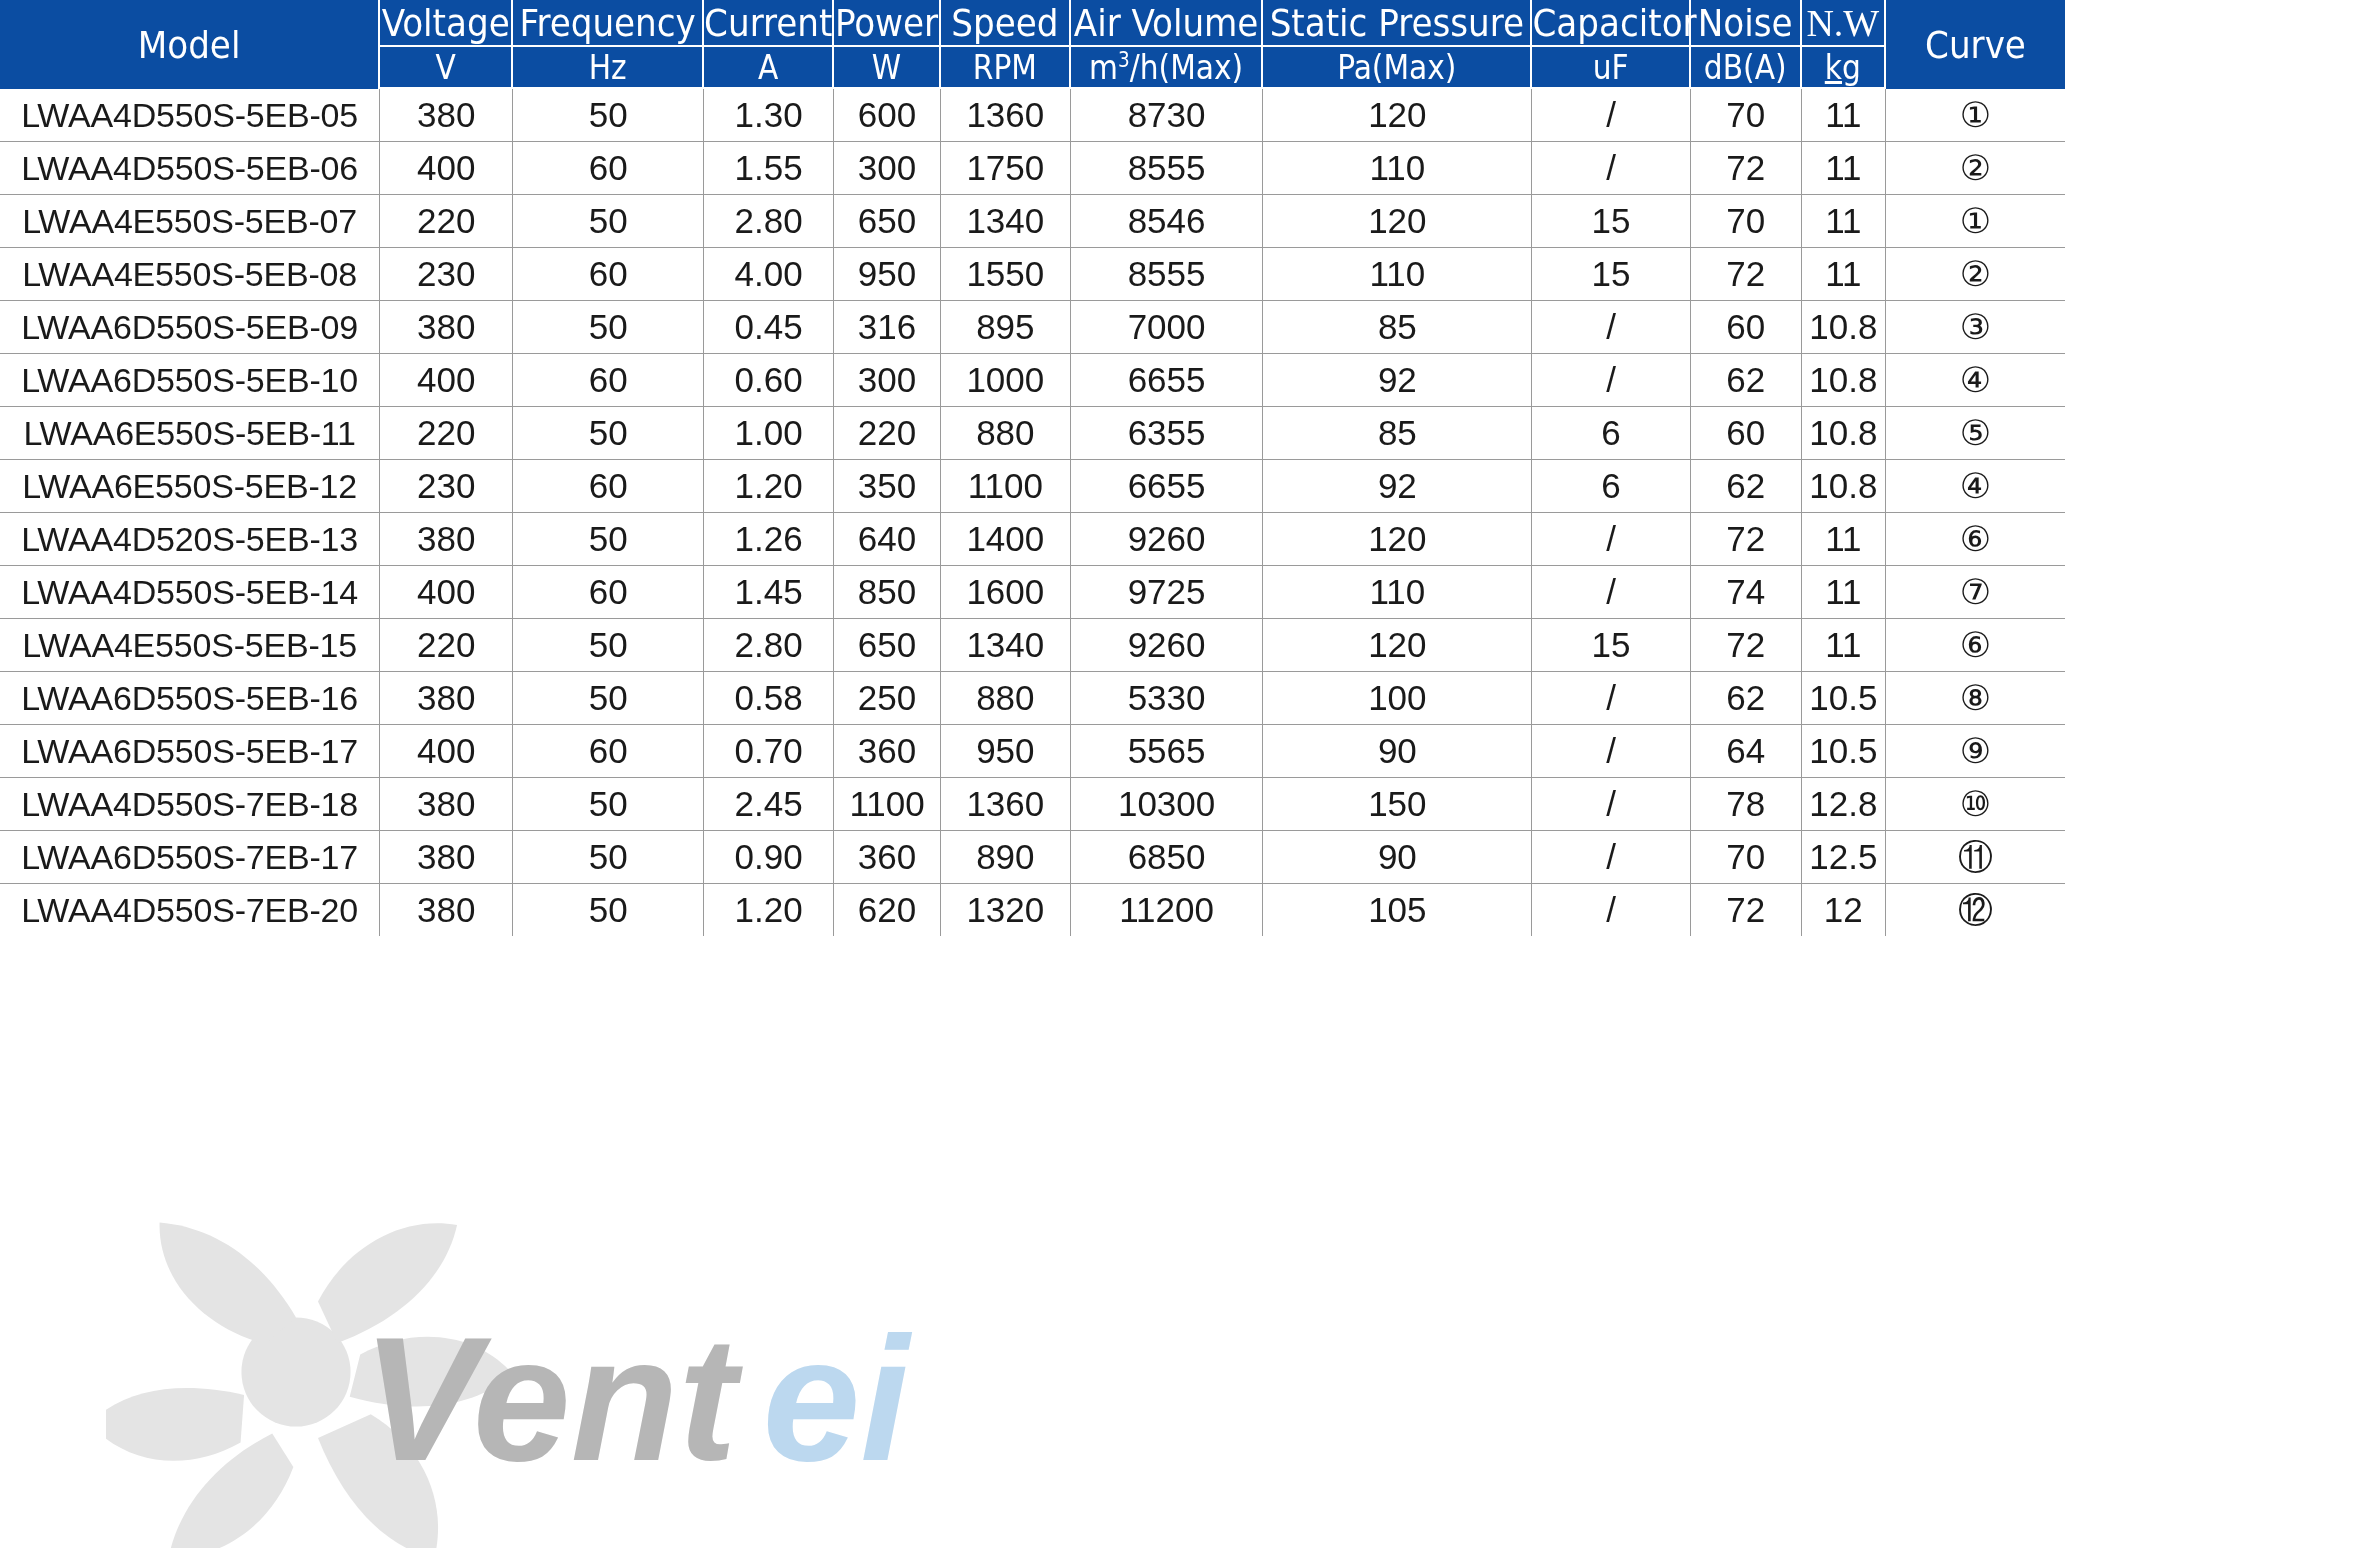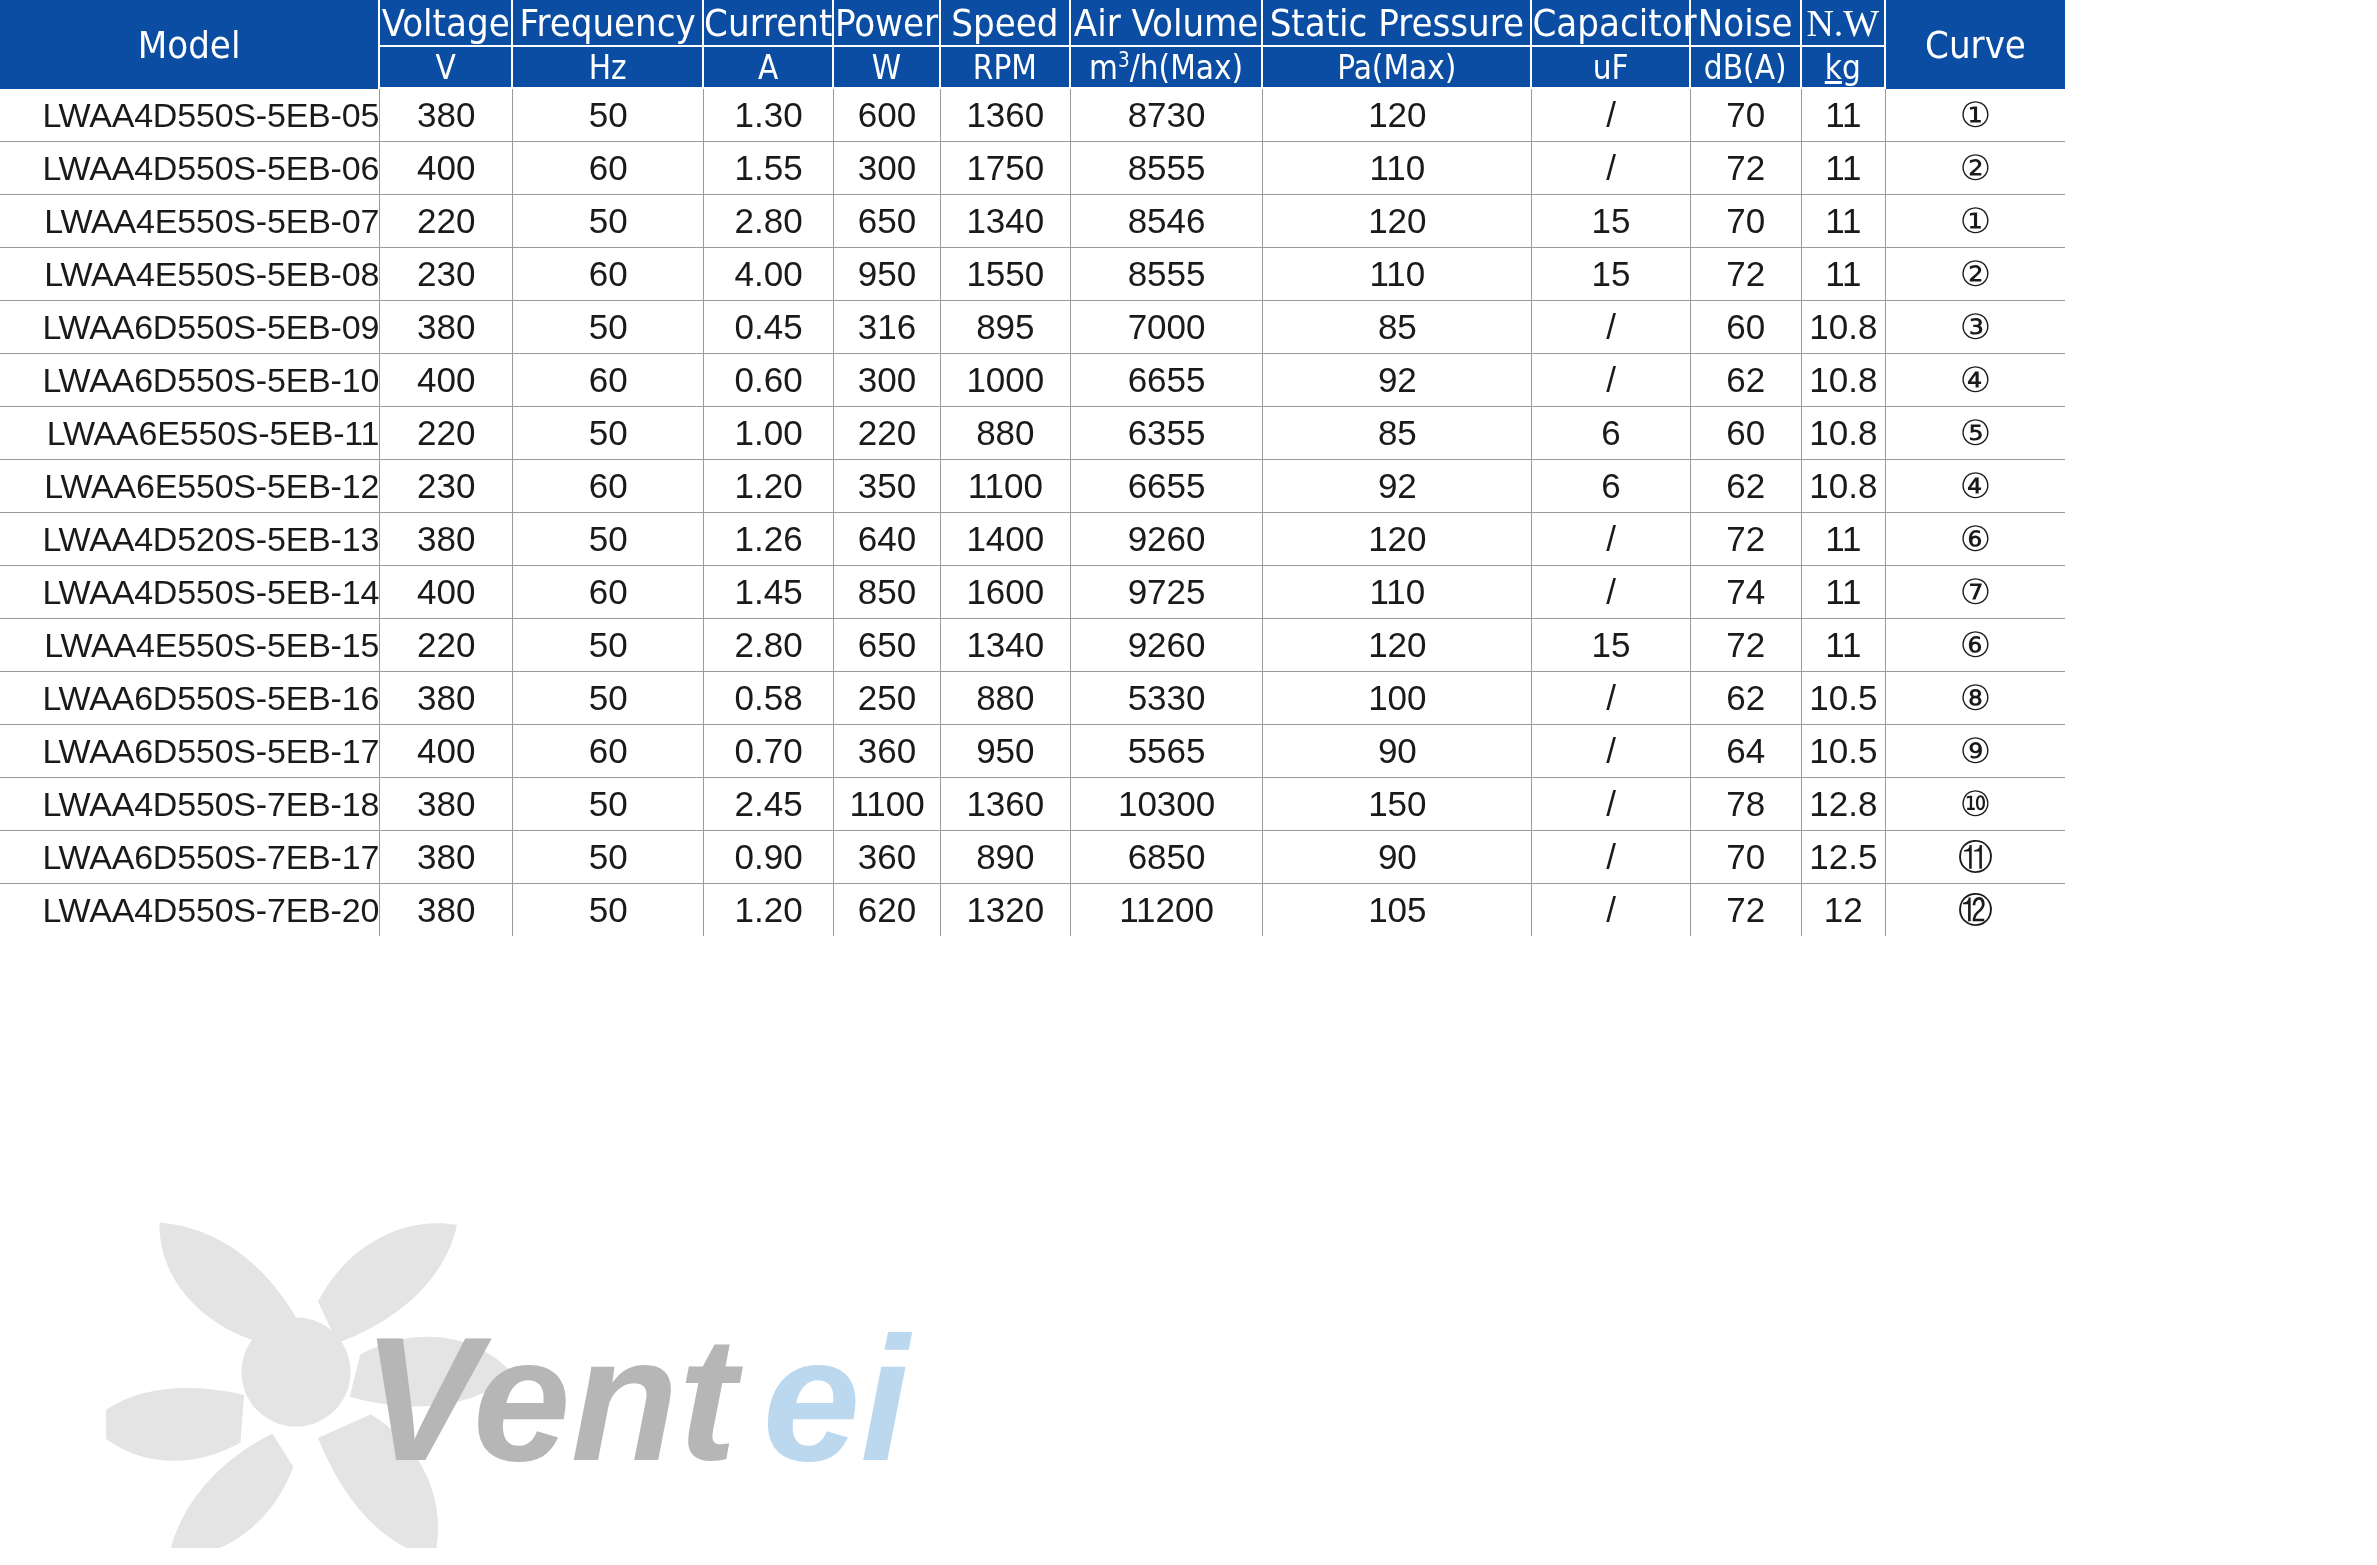--- a/index.html
+++ b/index.html
@@ -84,21 +84,21 @@
     color: #1a1a1a;
     background: transparent;
     border-right: 1.8px solid #9a9a9a;
     border-bottom: 1.8px solid #9a9a9a;
   }
   tbody tr td:last-child { border-right: none; }
   tbody tr:last-child td { border-bottom: none; }
 
   tbody td.model {
     font-size: 34px;
-    text-align: right;
+    text-align: center;
     letter-spacing: -0.2px;
   }
   tbody td.curve {
     font-size: 35px;
     font-family: "DejaVu Sans", sans-serif;
   }
   .circled {
     display: inline-block;
     line-height: 1;
   }

